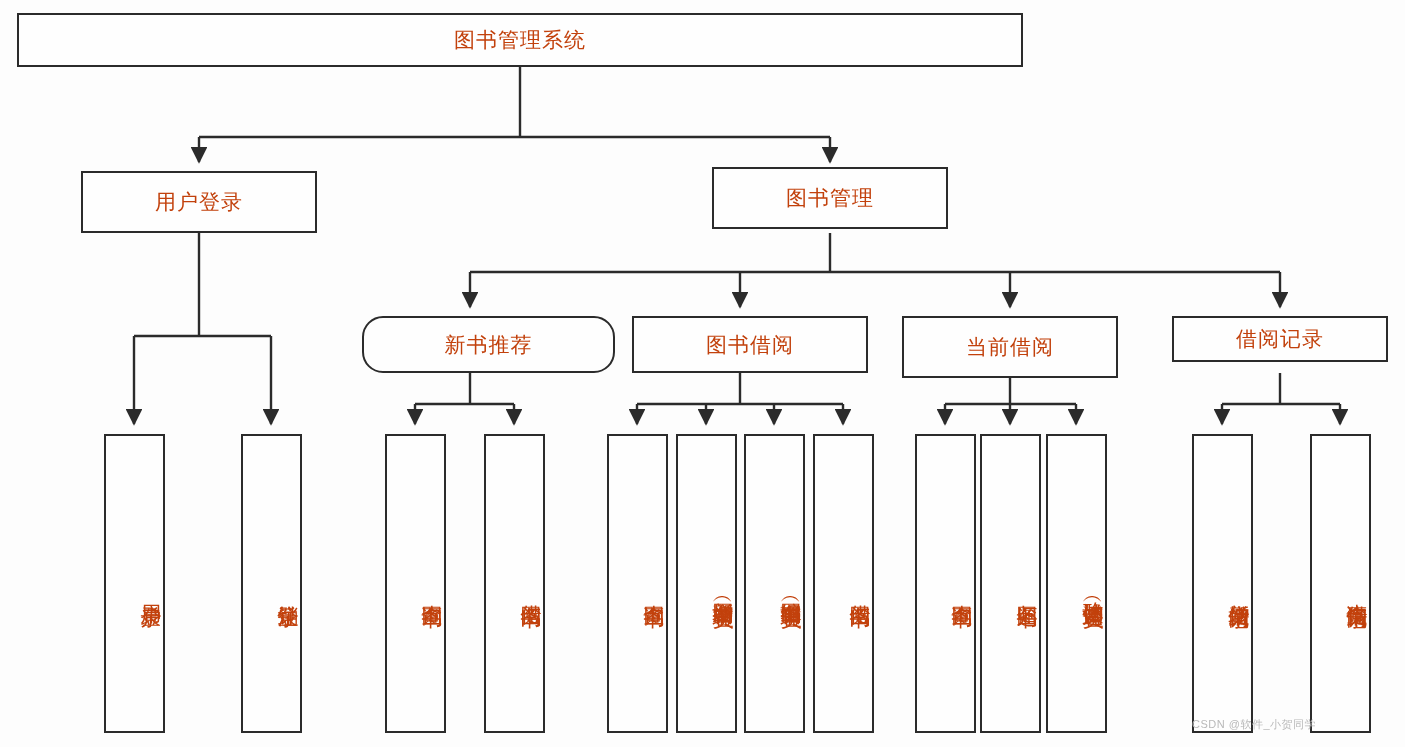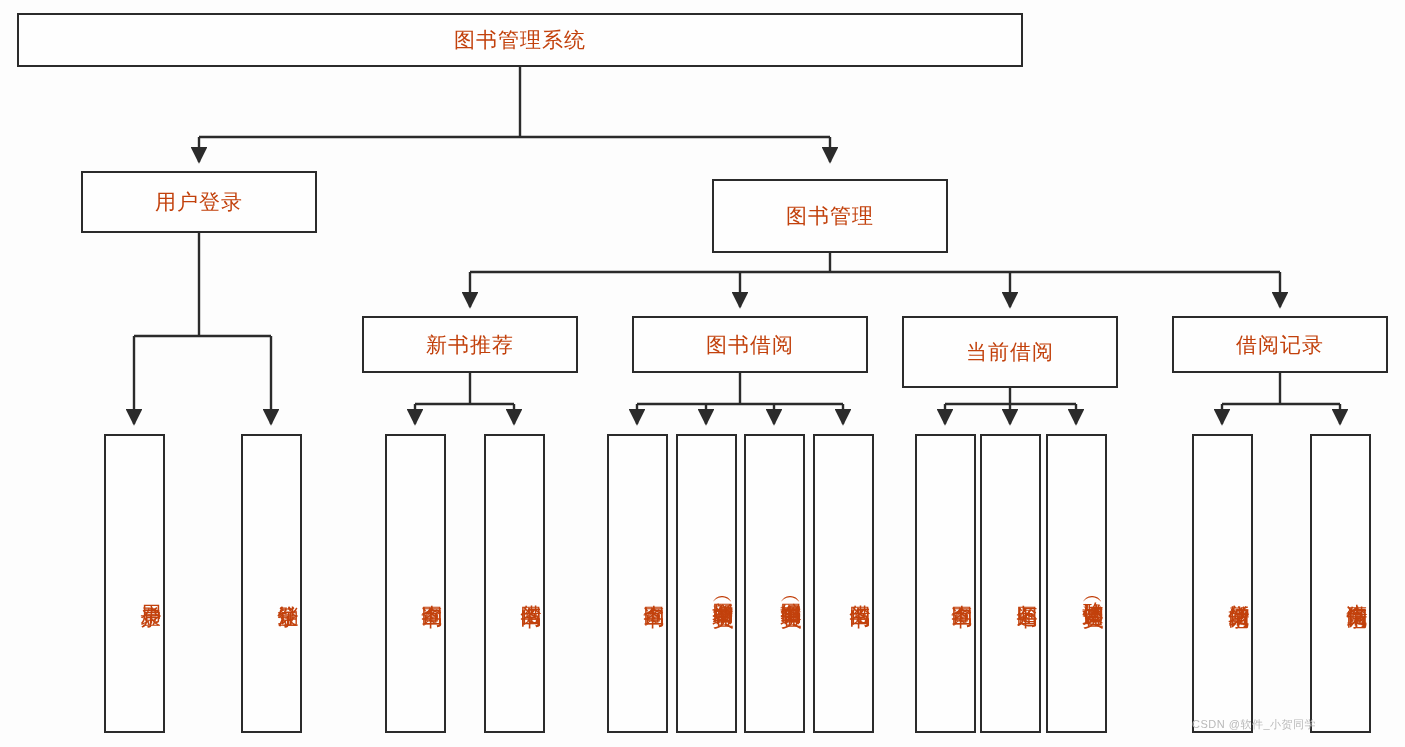--- a/index.html
+++ b/index.html
@@ -117,34 +117,34 @@
     </g>
   </svg>
 
   <div class="node horiz" style="left:17px; top:13px; width:1006px; height:54px;">
     <span>图书管理系统</span>
   </div>
 
   <div class="node horiz" style="left:81px; top:171px; width:236px; height:62px;">
     <span>用户登录</span>
   </div>
-  <div class="node horiz" style="left:712px; top:179px; width:236px; height:74px;">
+  <div class="node horiz" style="left:712px; top:167px; width:236px; height:62px;">
     <span>图书管理</span>
   </div>
 
-  <div class="node horiz" style="left:362px; top:316px; width:216px; height:57px;">
+  <div class="node horiz" style="left:362px; top:316px; width:253px; height:57px;border-radius:21px;">
     <span>新书推荐</span>
   </div>
   <div class="node horiz" style="left:632px; top:316px; width:236px; height:57px;">
     <span>图书借阅</span>
   </div>
-  <div class="node horiz" style="left:902px; top:316px; width:216px; height:72px;align-items:center;">
+  <div class="node horiz" style="left:902px; top:316px; width:216px; height:62px;align-items:center;">
     <span>当前借阅</span>
   </div>
-  <div class="node horiz" style="left:1172px; top:316px; width:216px; height:57px;">
+  <div class="node horiz" style="left:1172px; top:316px; width:216px; height:46px;">
     <span>借阅记录</span>
   </div>
 
   <div class="node vert" style="left:104px; top:434px; width:61px; height:299px;">
     <span class="vlabel">用户登录</span>
   </div>
   <div class="node vert" style="left:241px; top:434px; width:61px; height:299px;">
     <span class="vlabel">注销登录</span>
   </div>
 

